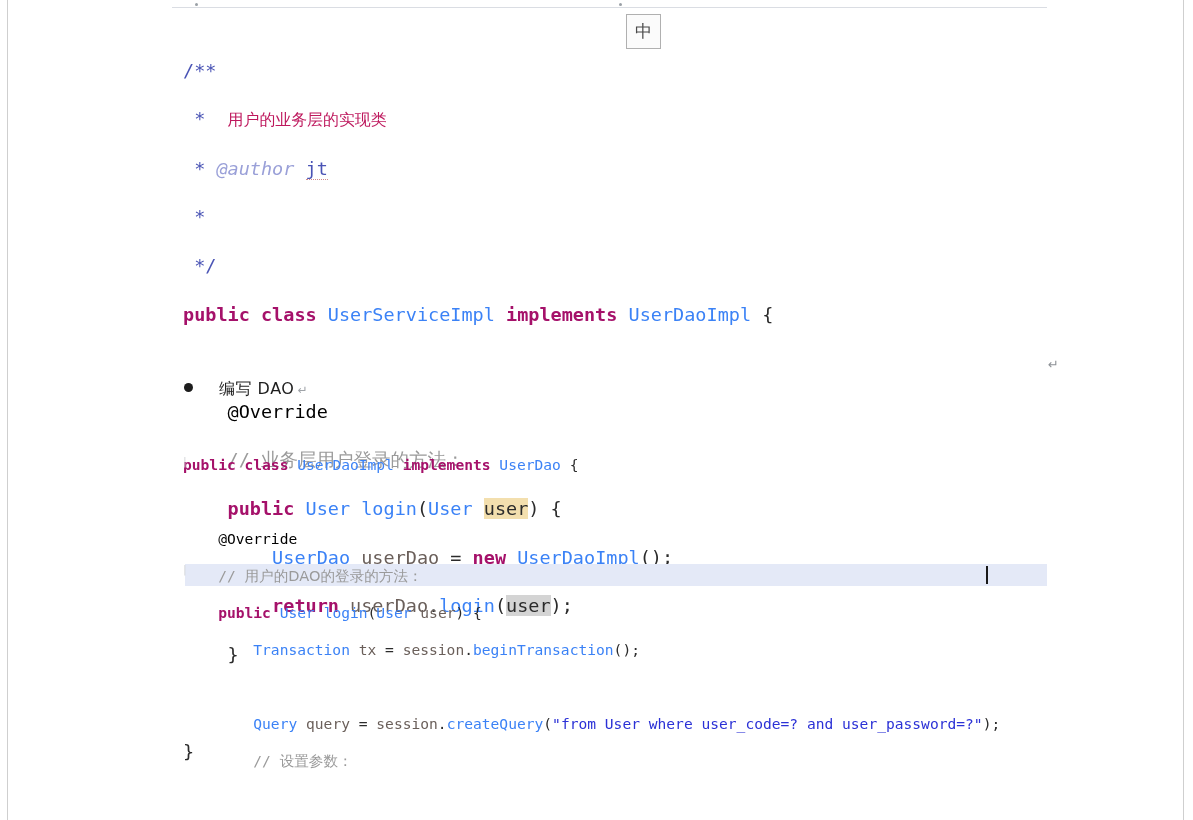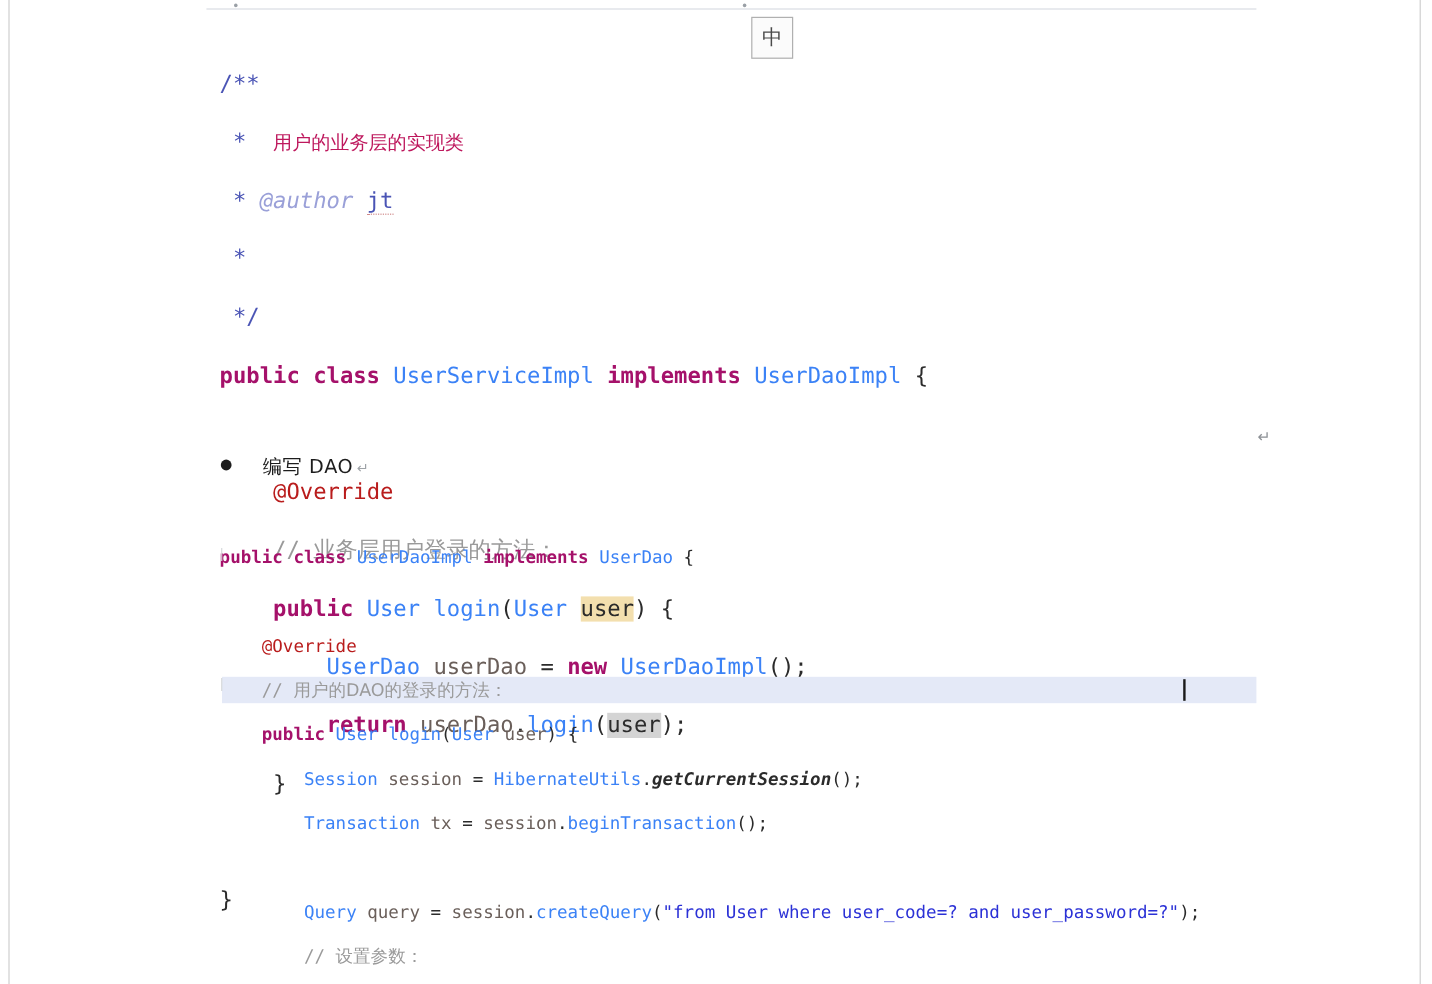--- a/index.html
+++ b/index.html
@@ -67,21 +67,21 @@
   .type     {color:#3b82f6;}
   .cmt      {color:#9a9a9a;}
   .cmt-zh   {color:#9a9a9a;font-family:"DejaVu Sans",sans-serif;margin-top:26px;}
   .doc      {color:#4a54b5;}
   .doc-zh   {color:#be185d;font-family:"DejaVu Sans",sans-serif;font-size:0.86em;}
   .doc-tag  {color:#9aa0d8;font-style:italic;}
   .doc-val  {color:#4a54b5;border-bottom:1px dotted #d08a8a;}
   .var      {color:#6a5f5a;}
   .str      {color:#2b31d6;}
   .ital     {font-style:italic;font-weight:bold;}
-  .ann      {color:#b91c1c;}
+  .ann      {color:#000000;}
   .hl-orange{background:#f3dfae;}
   .hl-grey  {background:#d4d4d4;}
 
   
   #selected-line-band{
     position:absolute;left:185px;top:564px;width:862px;height:22px;
     background:#e4e9f7;
   }
   #caret{
     position:absolute;left:986px;top:566px;width:1.6px;height:18px;
@@ -160,21 +160,20 @@
   <div id="selected-line-band"></div>
   <div id="caret"></div>
 
   <div class="code-block" id="code-block-dao">
 
 <span class="ln"><span class="kw">public class</span> <span class="type">UserDaoImpl</span> <span class="kw">implements</span> <span class="type">UserDao</span> {</span>
 <span class="ln"> </span>
 <span class="ln">    <span class="ann">@Override</span></span>
 <span class="ln">    <span class="cmt">// </span><span class="cmt-zh">用户的DAO的登录的方法：</span></span>
 <span class="ln">    <span class="kw">public</span> <span class="type">User</span> <span class="type">login</span>(<span class="type">User</span> <span class="var">user</span>) {</span>
-<span class="ln">        <span class="type">Session</span> <span class="var">session</span> = <span class="type">HibernateUtils</span>.<span class="ital">getCurrentSession</span>();</span>
 <span class="ln">        <span class="type">Transaction</span> <span class="var">tx</span> = <span class="var">session</span>.<span class="type">beginTransaction</span>();</span>
 <span class="ln"> </span>
 <span class="ln">        <span class="type">Query</span> <span class="var">query</span> = <span class="var">session</span>.<span class="type">createQuery</span>(<span class="str">"from User where user_code=? and user_password=?"</span>);</span>
 <span class="ln">        <span class="cmt">// </span><span class="cmt-zh">设置参数：</span></span>
 
 
 
 
 
 

